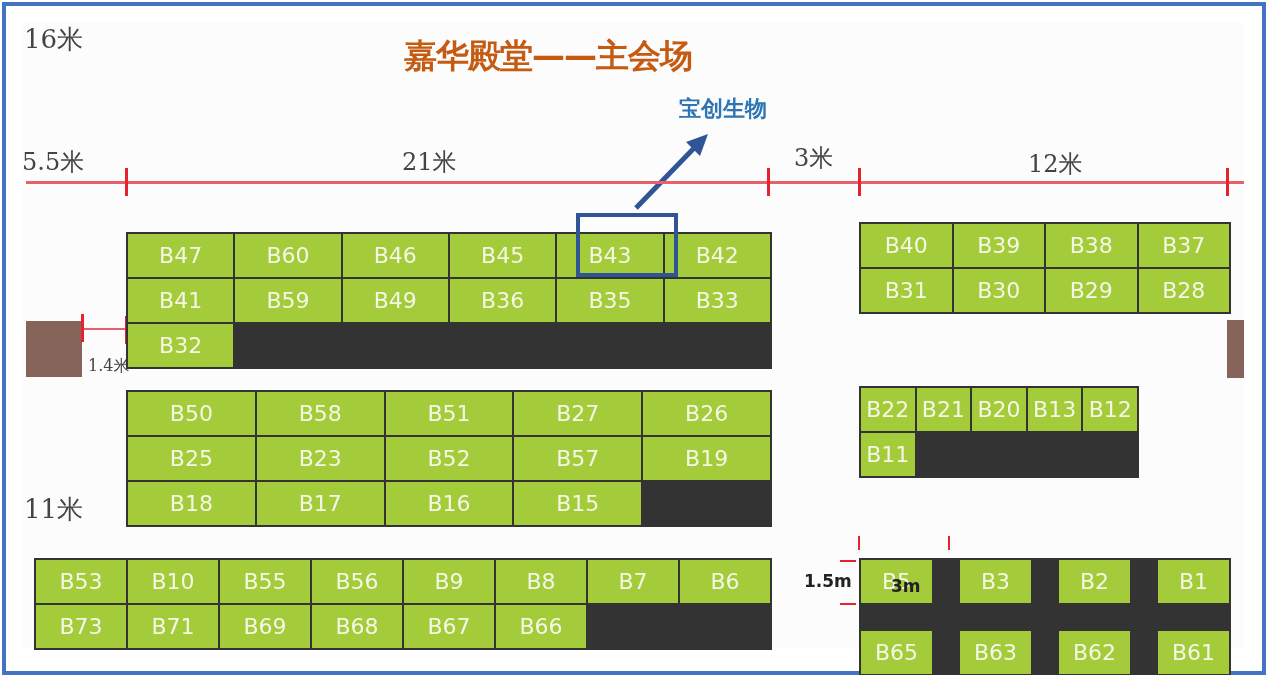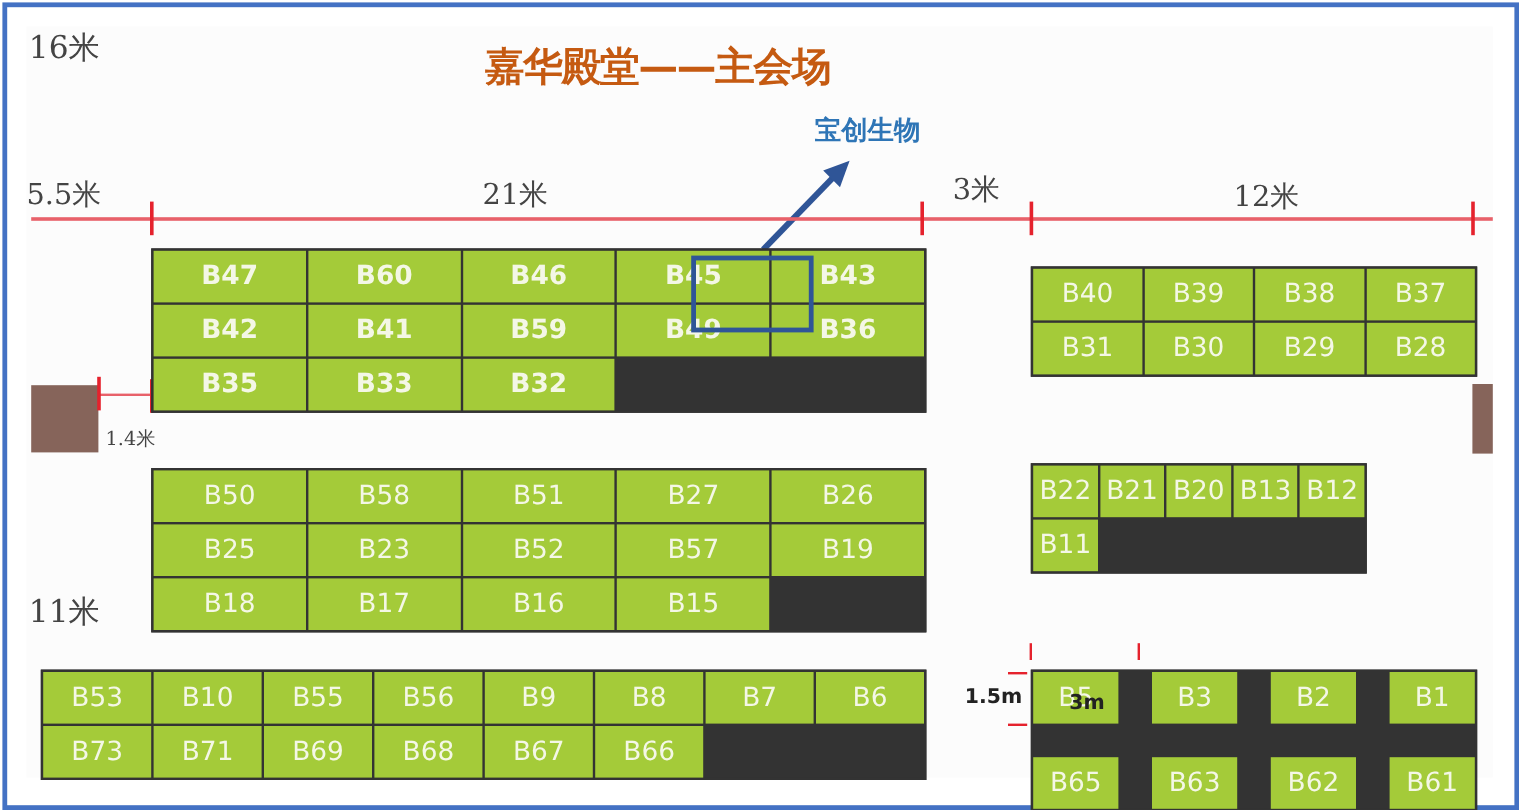--- a/index.html
+++ b/index.html
@@ -49,21 +49,21 @@
 <div class="tick" style="left:767px;top:168px;height:28px;"></div>
 <div class="tick" style="left:858px;top:168px;height:28px;"></div>
 <div class="tick" style="left:1226px;top:168px;height:28px;"></div>
 
 <div class="pillar" style="left:26px;top:321px;width:56px;height:56px;"></div>
 <div class="pillar" style="left:1227px;top:320px;width:17px;height:58px;"></div>
 <div class="hline" style="left:82px;top:328px;width:44px;height:2px;"></div>
 <div class="tick" style="left:81px;top:314px;height:28px;"></div>
 <div class="tick" style="left:125px;top:316px;height:28px;"></div>
 
-<div class="grid" id="g-top-left" style="left:126px;top:207px;width:642px;grid-template-columns:repeat(5,1fr);font-weight:bold;">
+<div class="grid" id="g-top-left" style="left:126px;top:232px;width:642px;grid-template-columns:repeat(6,1fr);">
     <div class="cell">B47</div>
     <div class="cell">B60</div>
     <div class="cell">B46</div>
     <div class="cell">B45</div>
     <div class="cell">B43</div>
     <div class="cell">B42</div>
     <div class="cell">B41</div>
     <div class="cell">B59</div>
     <div class="cell">B49</div>
     <div class="cell">B36</div>

